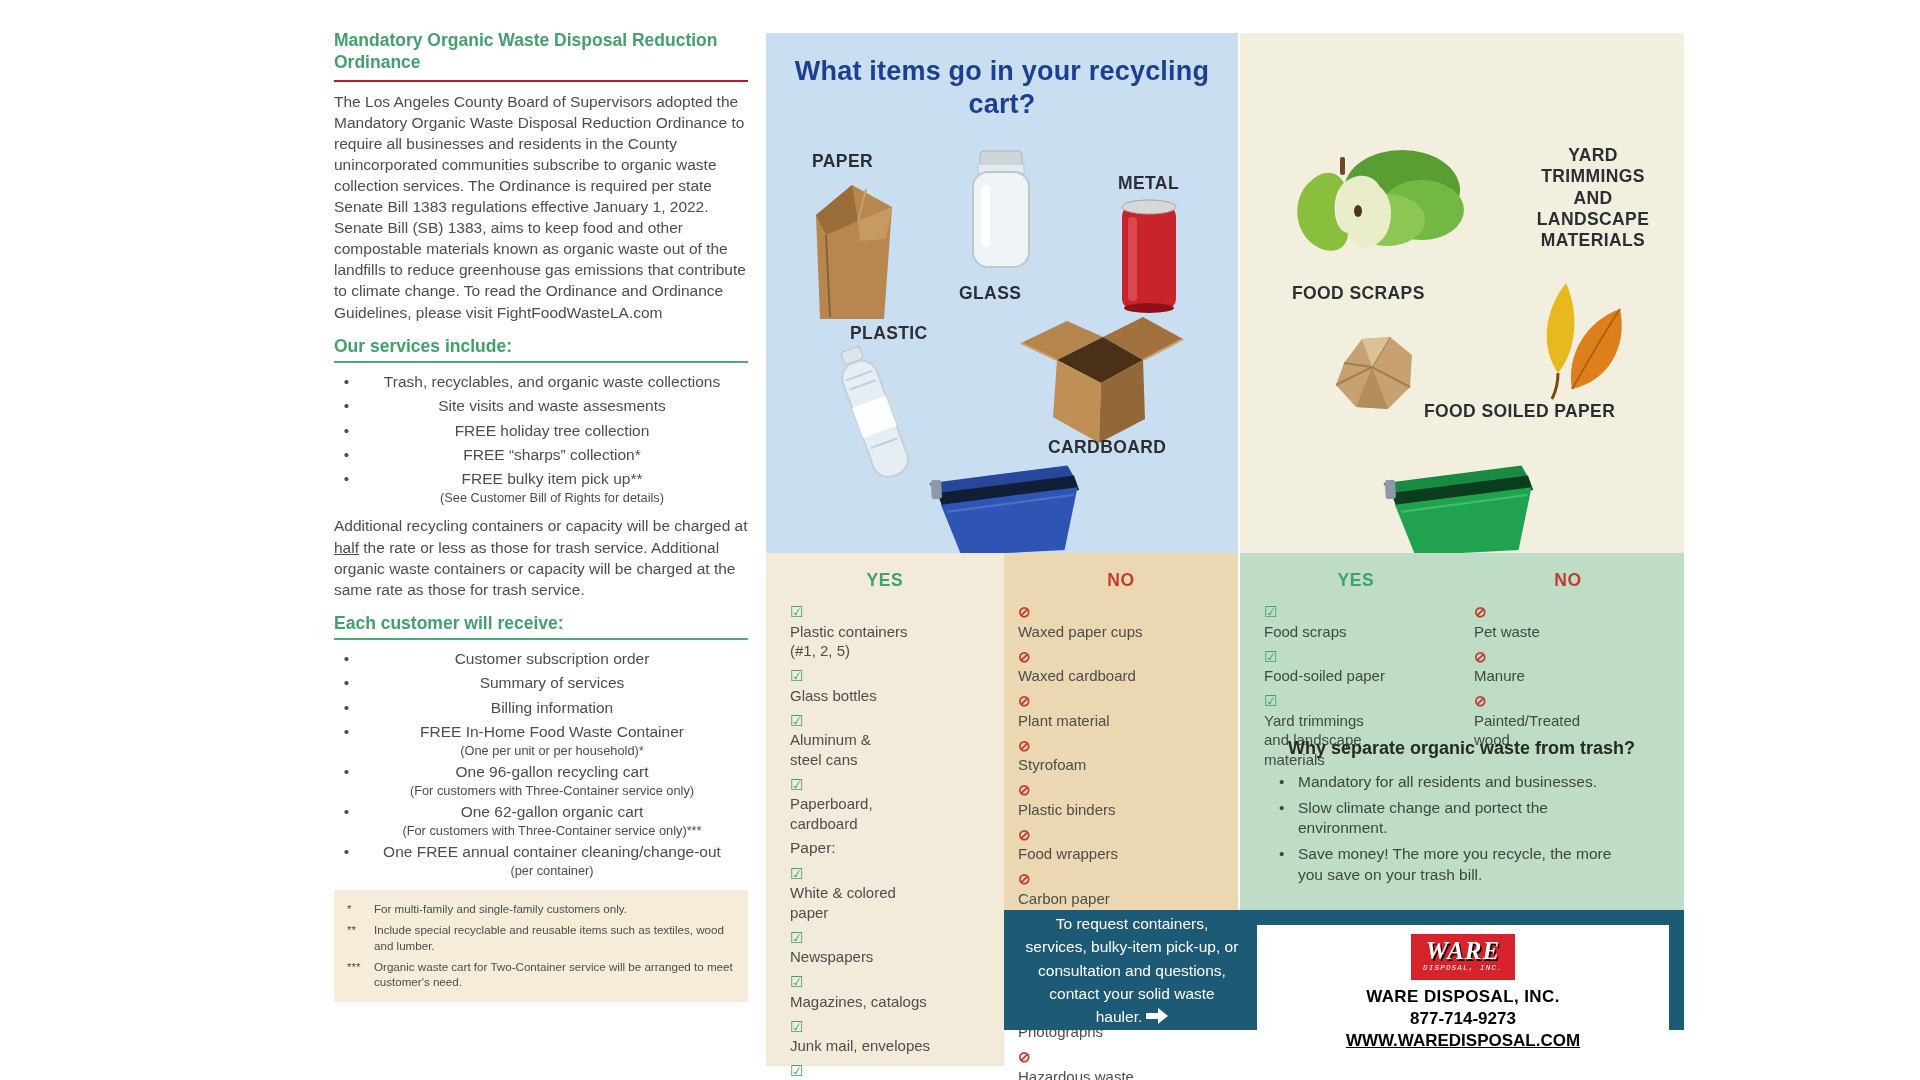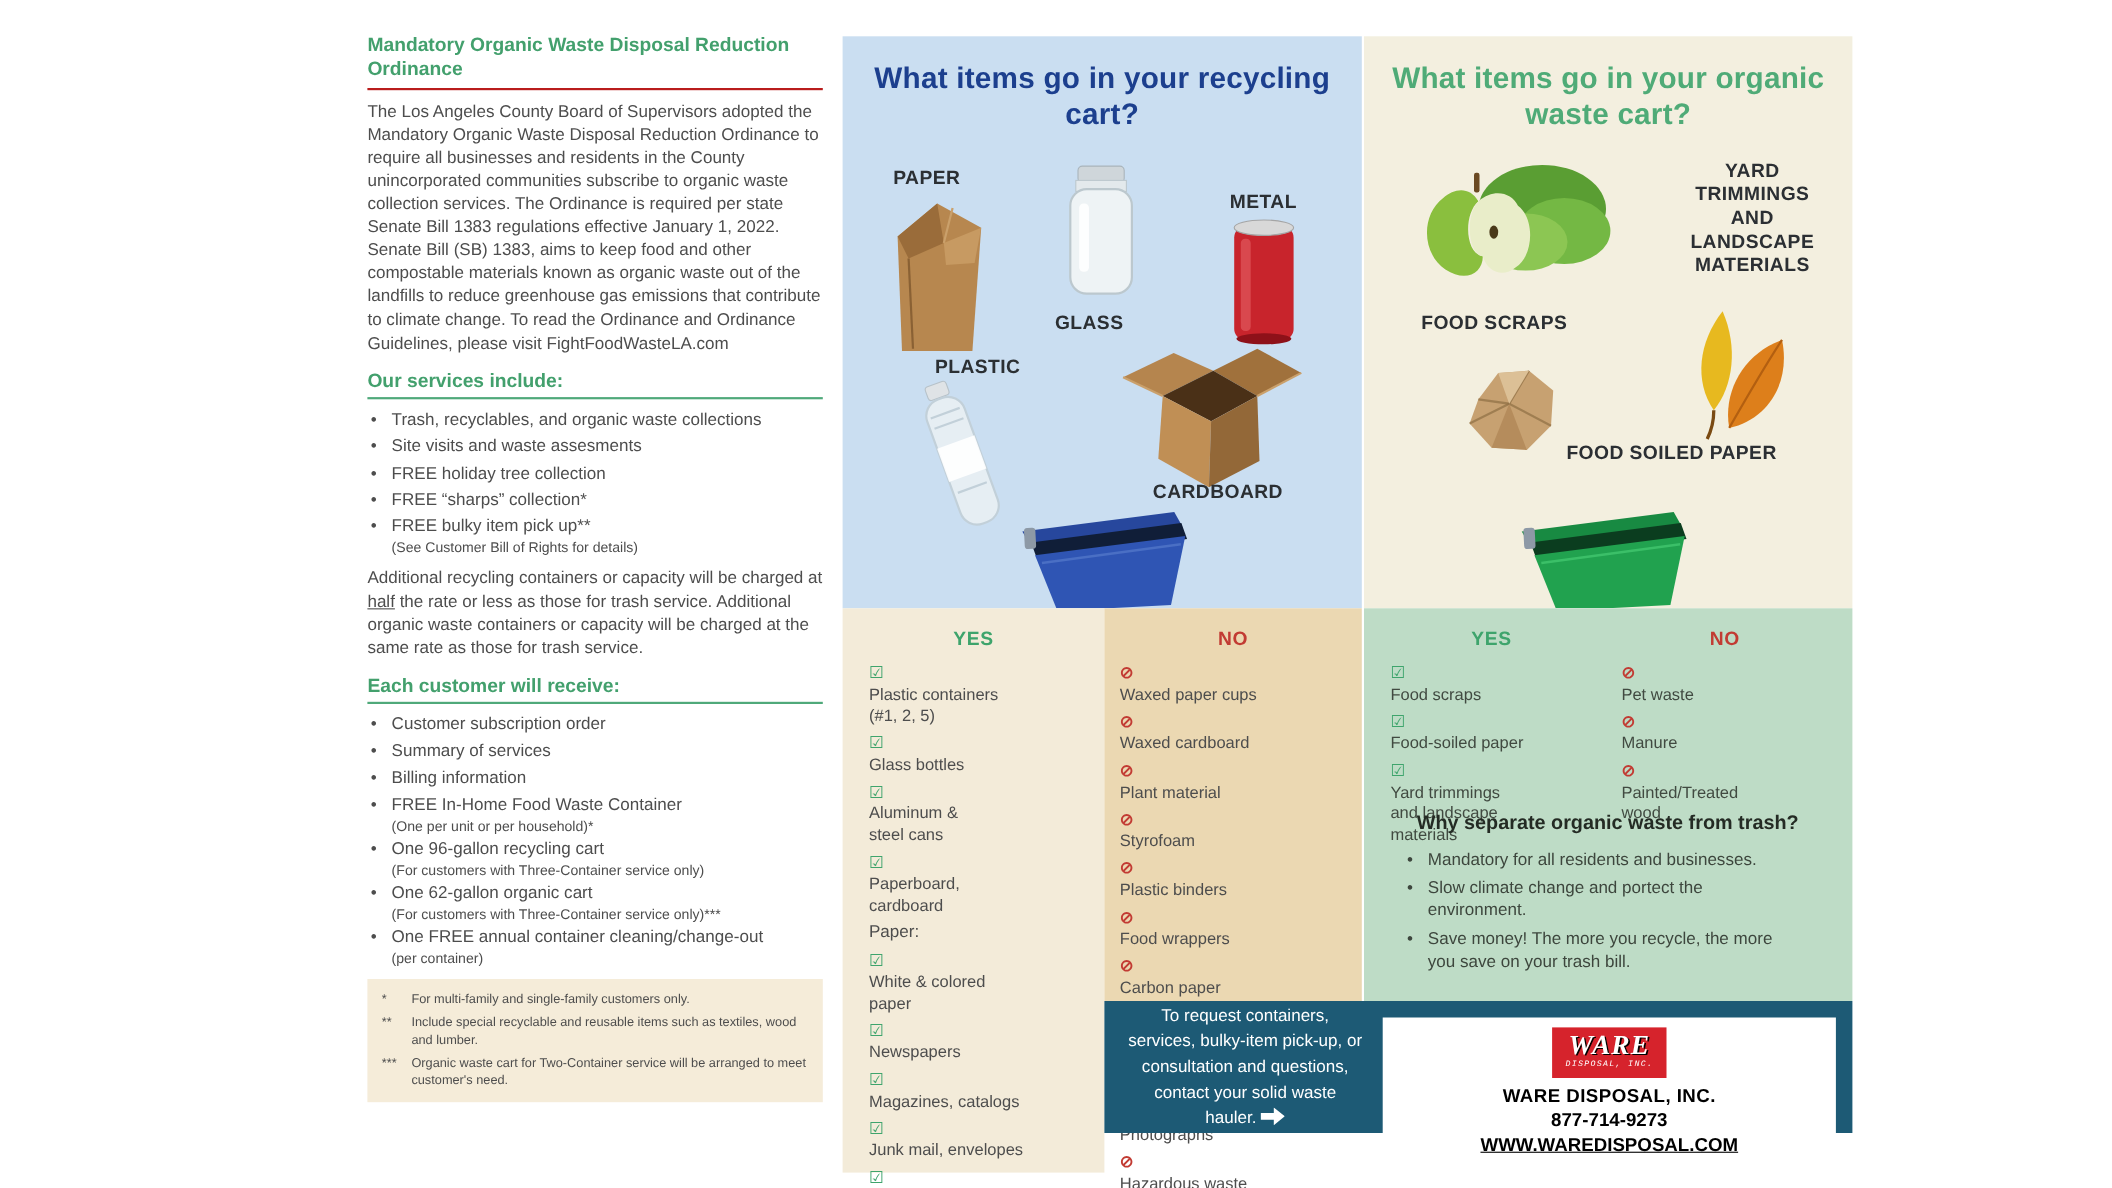--- a/index.html
+++ b/index.html
@@ -9,21 +9,21 @@
 
   
   .left { position:absolute; left:334px; top:30px; width:414px; color:#4d4d4d; }
   .green-h { font-size:17.5px; font-weight:bold; color:#43a06d; line-height:1.25;
              border-bottom:2px solid #b91c1c; padding-bottom:6px; }
   .subh { font-size:17.5px; font-weight:bold; color:#43a06d; line-height:1.2;
           border-bottom:2px solid #4fa97a; padding-bottom:4px; margin:13px 0 9px; }
   .intro { font-size:15.5px; line-height:1.36; margin-top:9px; }
   .para  { font-size:15.5px; line-height:1.36; margin:10px 0 10px; }
   .u { text-decoration:underline; }
-  .blist { margin-bottom:2px; }
+  .blist { margin-bottom:2px;text-align:center; }
   .bitem { margin-bottom:4px; }
   .brow { display:flex; font-size:15.5px; line-height:1.32; }
   .b { flex:none; width:22px; padding-left:3px; }
   .b::before { content:"\2022"; }
   .btext { flex:1; }
   .inote { font-size:12.8px; line-height:1.22; margin:0 0 2px 22px; }
   .inote:empty { display:none; }
   .footbox { background:#f5ecd9; margin-top:12px; padding:11px 13px 7px; }
   .frow { display:flex; font-size:11.6px; line-height:1.3; margin-bottom:6px; }
   .fmark { flex:none; width:27px; }
@@ -285,21 +285,20 @@
         <polygon points="28,30 216,16 224,32 36,46" fill="#27479d"></polygon>
         <polygon points="38,44 224,30 230,50 44,64" fill="#101e38"></polygon>
         <polygon points="42,60 228,46 206,130 66,130" fill="#2f55b4"></polygon>
         <rect x="30" y="26" width="14" height="26" rx="4" fill="#8d99a6"></rect>
         <line x1="50" y1="70" x2="222" y2="56" stroke="#4a6fc4" stroke-width="3"></line>
       </g>
     </svg>
   </div>
 
   <div class="cream-panel">
-    <div class="panel-title">What items go in your organic waste cart?</div>
 
     <svg class="img" style="left:42px; top:102px;" width="185" height="140" viewBox="0 0 185 140">
       <ellipse cx="120" cy="55" rx="58" ry="40" fill="#5a9e33"></ellipse>
       <ellipse cx="140" cy="75" rx="42" ry="30" fill="#74b844"></ellipse>
       <ellipse cx="105" cy="85" rx="38" ry="26" fill="#8cc653"></ellipse>
       <path d="M30,45 C10,60 10,95 32,110 C50,122 66,114 66,98 C50,96 48,60 62,48 C54,34 40,36 30,45 Z" fill="#8abf3e"></path>
       <path d="M62,48 C76,36 92,40 98,52 C114,64 112,98 96,108 C84,118 70,112 66,98 C52,96 50,60 62,48 Z" fill="#e9edc9"></path>
       <rect x="58" y="22" width="5" height="18" rx="2" fill="#6b4a22"></rect>
       <ellipse cx="76" cy="76" rx="4" ry="6" fill="#4a3a1a"></ellipse>
     </svg>

